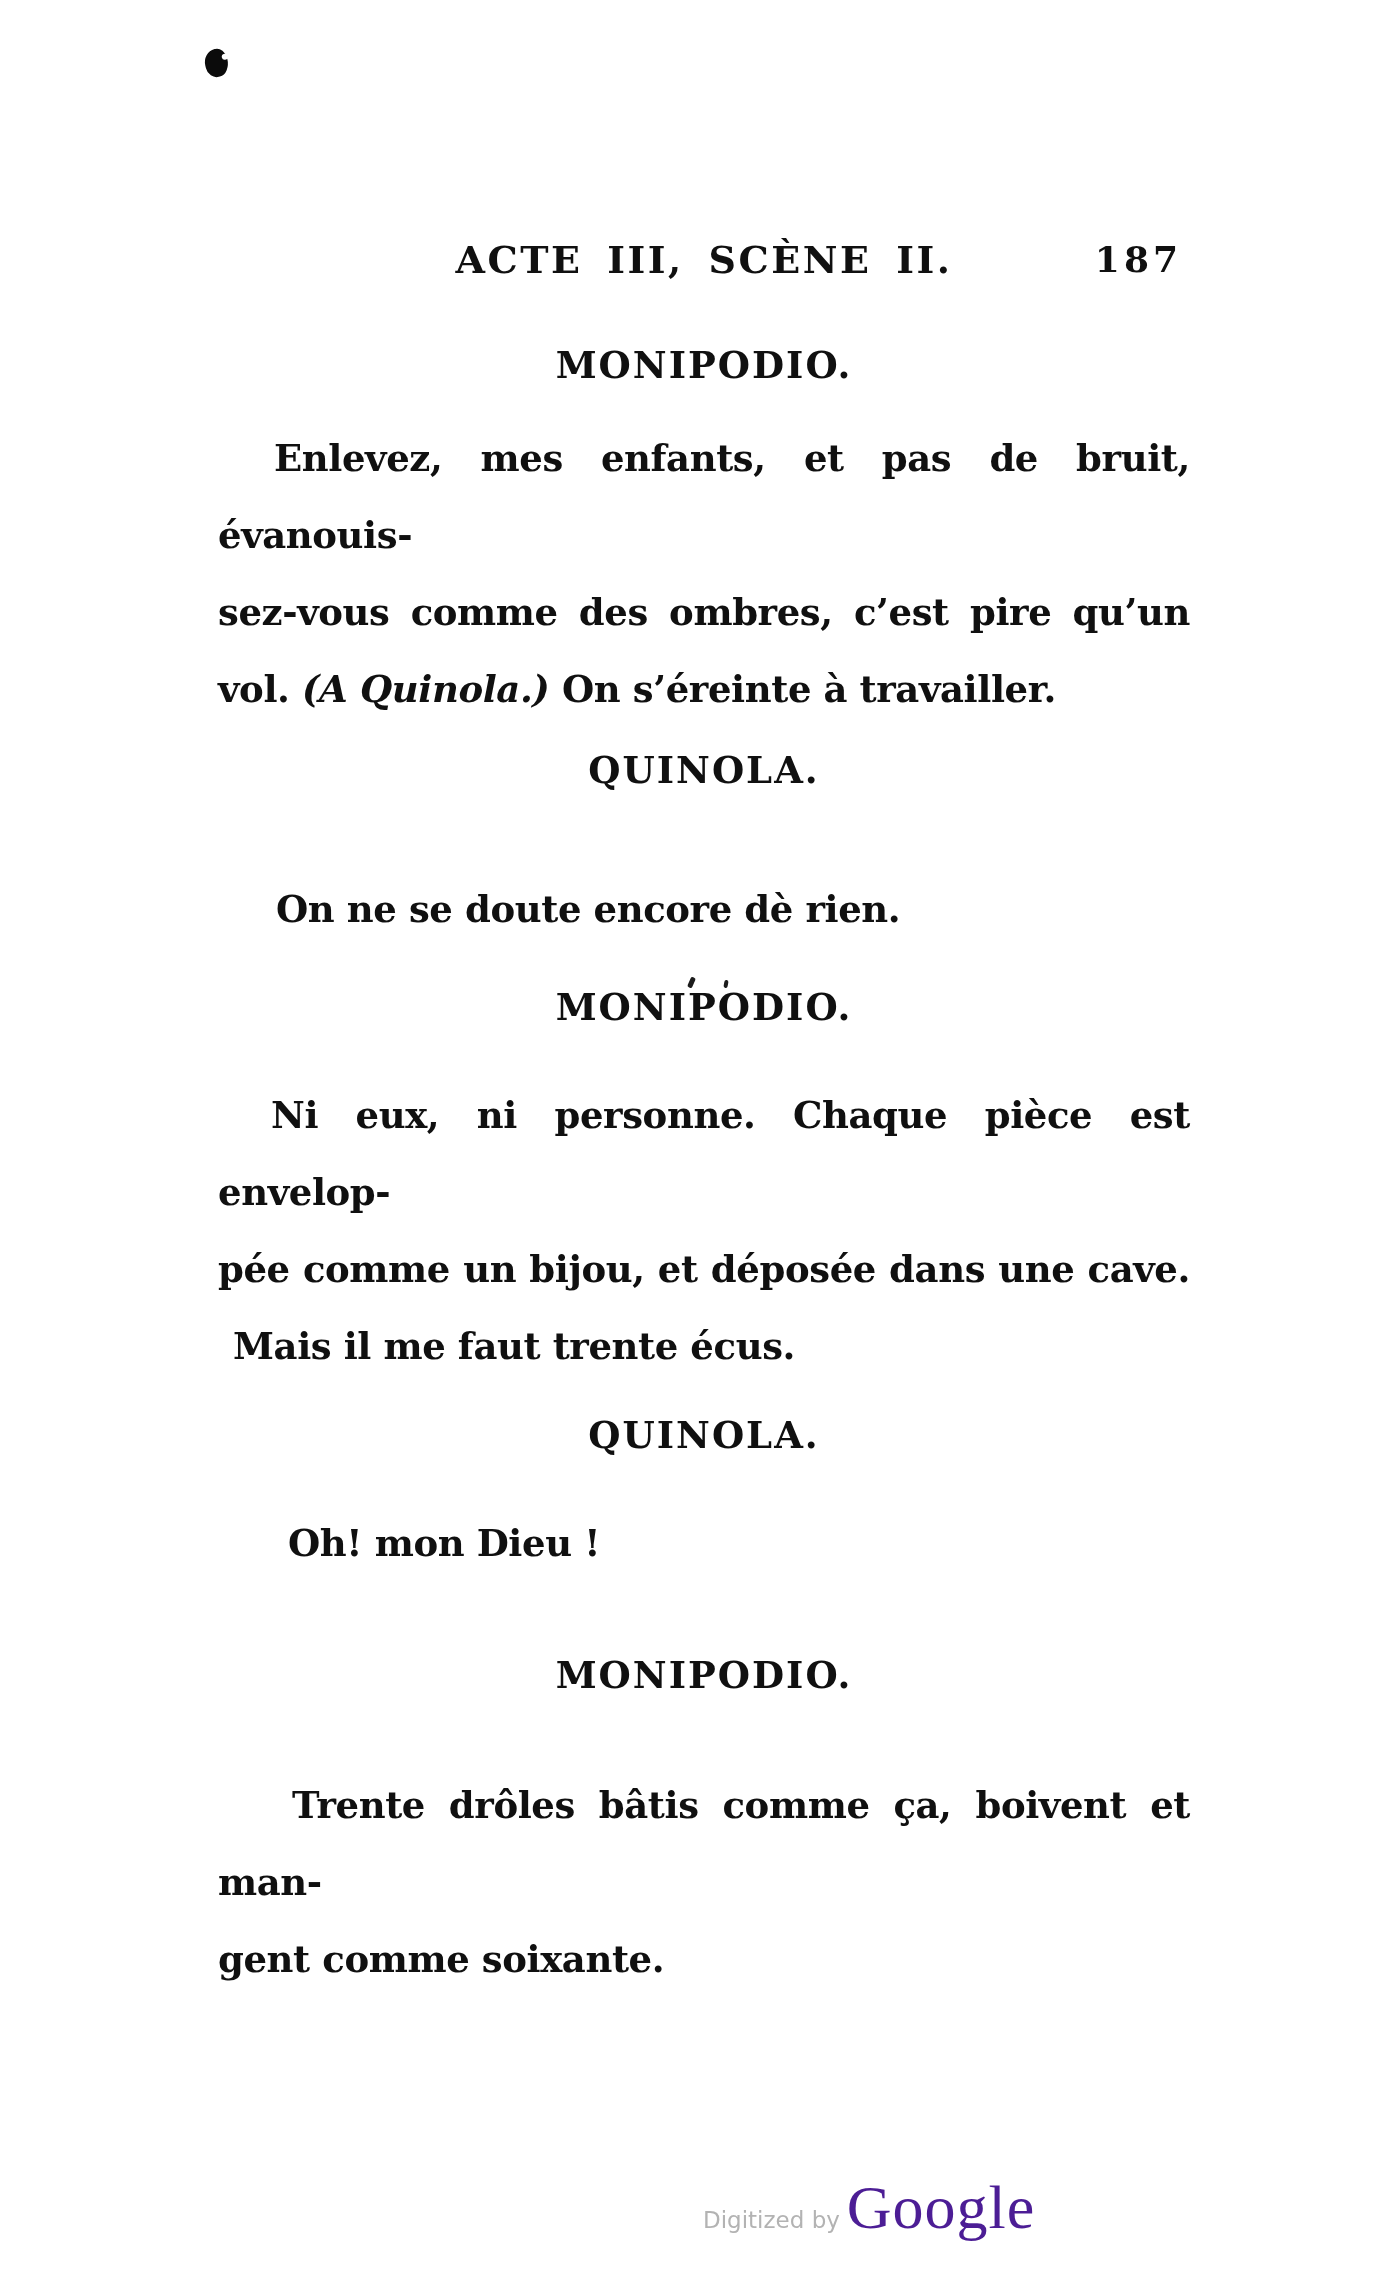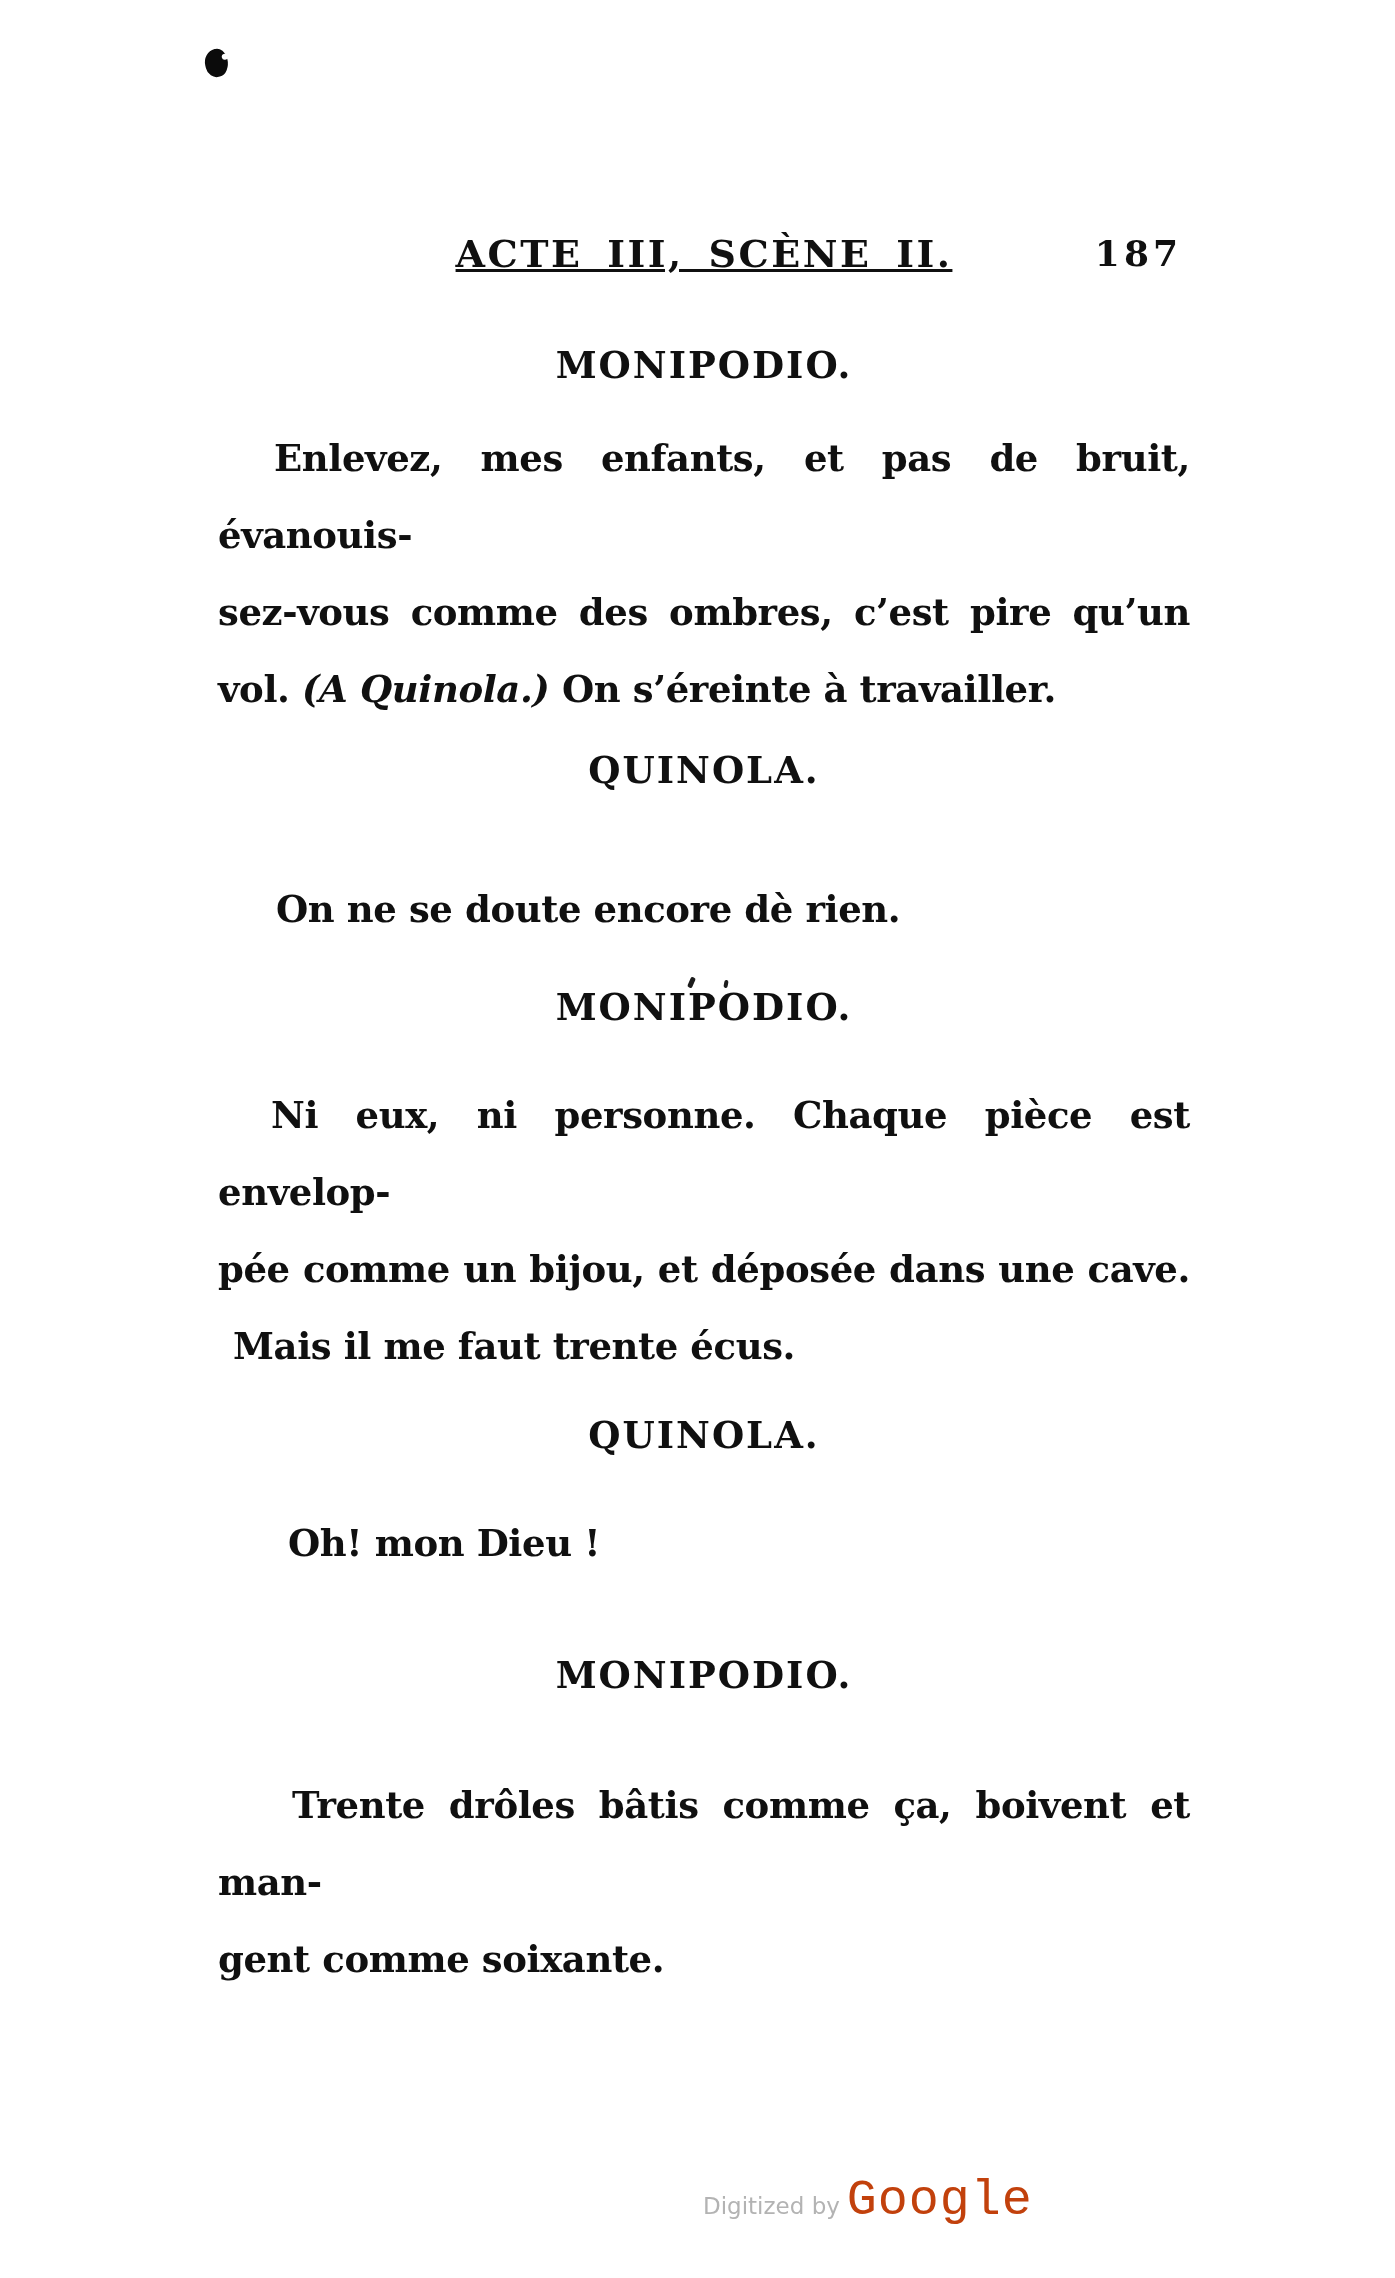--- a/index.html
+++ b/index.html
@@ -38,24 +38,23 @@
     position: absolute;
     background: #1c1c1c;
     border-radius: 2px;
   }
   .speck-a { left: 689px; top: 977px; width: 5px; height: 11px; transform: rotate(24deg); }
   .speck-b { left: 724px; top: 980px; width: 4px; height: 8px; transform: rotate(10deg); }
 
   
   .running-header {
     position: absolute;
-    left: 218px; top: 231px;
+    left: 218px; top: 237px;
     width: 972px;
     height: 52px;
-    text-decoration: underline;
   }
   .header-title {
     display: block;
     text-align: center;
     font-size: 38px;
     font-weight: bold;
     letter-spacing: 2.5px;
     word-spacing: 9px;
     white-space: nowrap;
   }
@@ -121,23 +120,23 @@
     align-items: baseline;
     gap: 7px;
     white-space: nowrap;
   }
   .wm-label {
     font-family: "DejaVu Sans", sans-serif;
     font-size: 23px;
     color: #b3b3b3;
   }
   .wm-brand {
-    font-family: Liberation Mono, monospace;
-    font-size: 50px;
-    color: #c2410c;
+    font-family: Liberation Serif, serif;
+    font-size: 62px;
+    color: #4c1d95;
     letter-spacing: 1px;
   }
 </style>
 </head>
 <body>
 
 <div class="page">
 
   <div class="ink-blot"></div>
 

